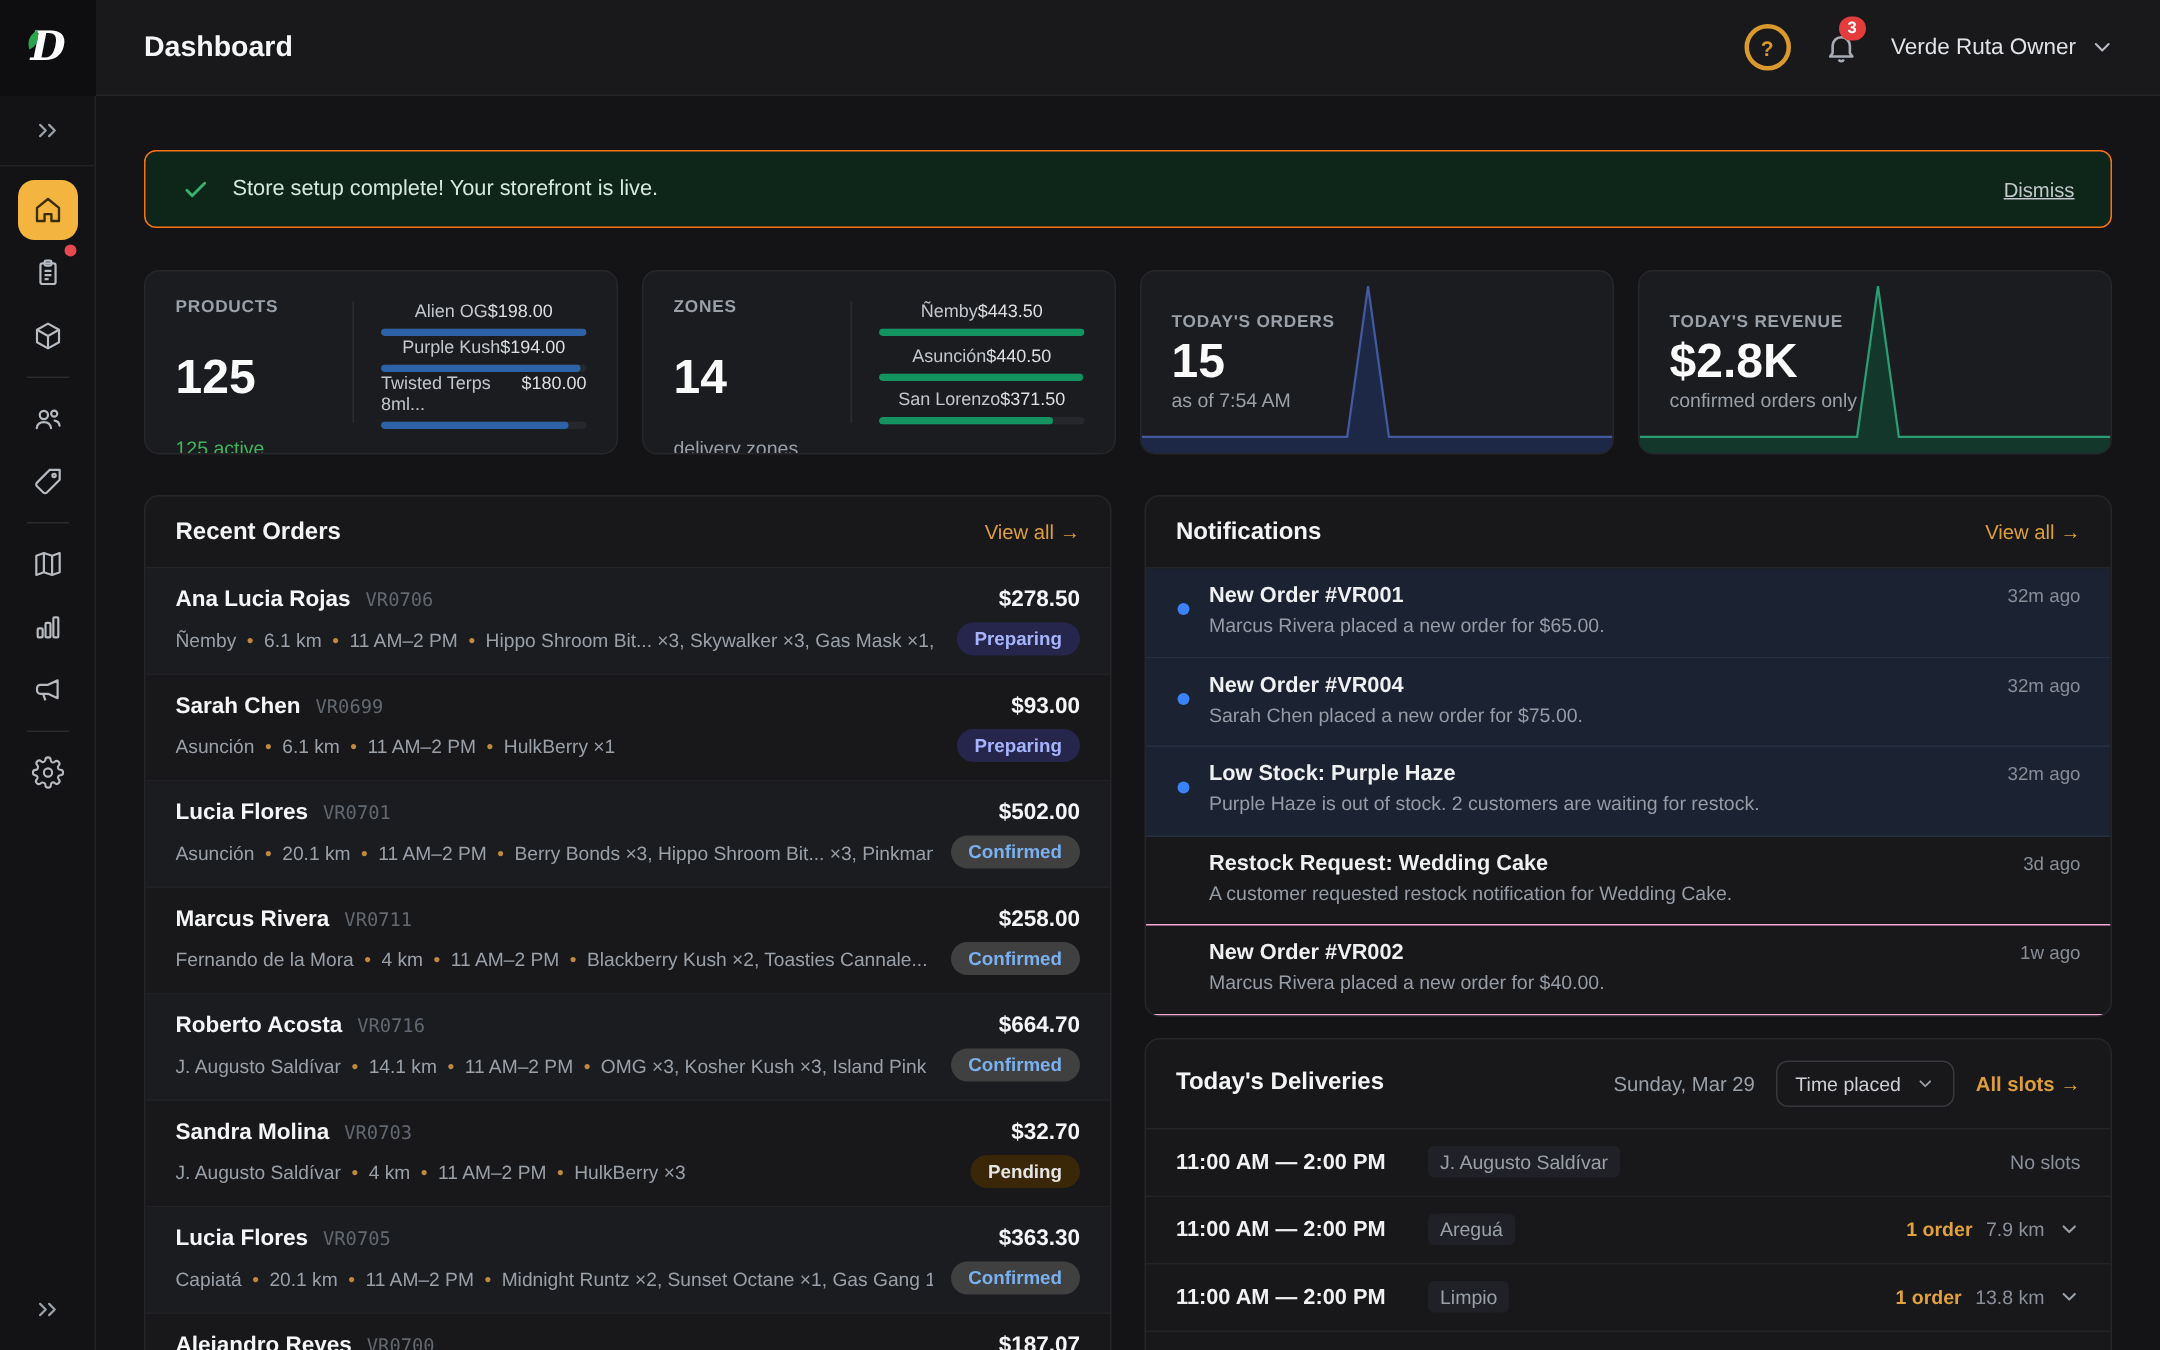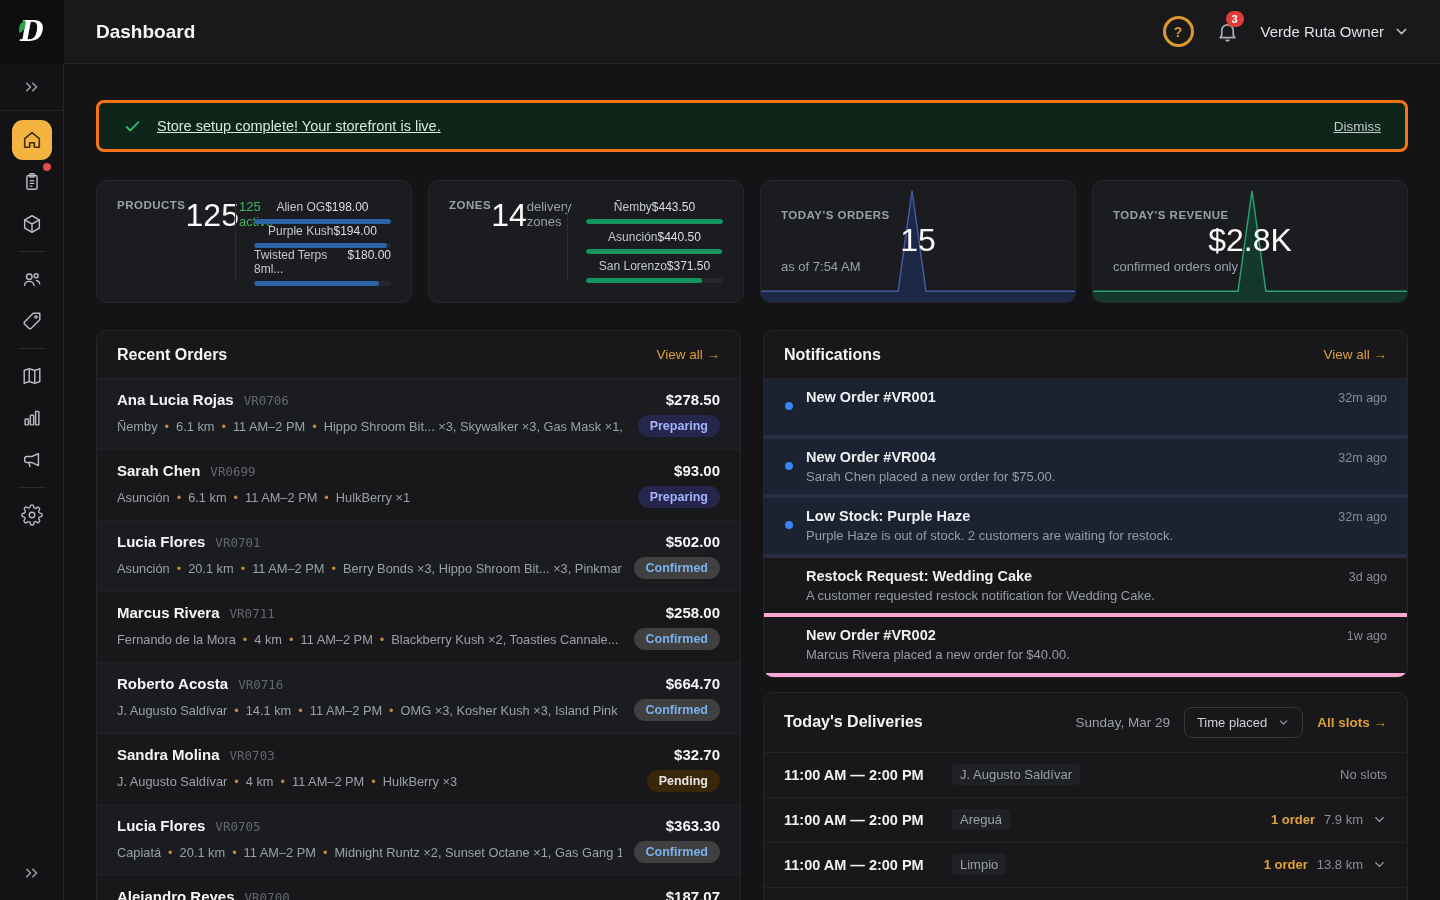--- a/index.html
+++ b/index.html
@@ -31,32 +31,32 @@
   .nav-btn { width:40px; height:40px; border:none; background:none; border-radius:11px; color:#b6bac1;
              display:flex; align-items:center; justify-content:center; cursor:pointer; position:relative; }
   .nav-btn.active { background:#f3b53f; color:#3a2c08; }
   .nav-divider { width:28px; height:1px; background:#2b2b2f; margin:5px 0; }
   .nav-dot { position:absolute; top:1px; right:1px; width:8px; height:8px; border-radius:50%; background:#e5484d; }
   .sidebar-toggle.bottom { position:absolute; bottom:4px; left:0; border-bottom:none; }
 
   
   .main { position:absolute; top:64px; left:64px; width:1376px; padding:36px 32px 0; }
 
-  .banner { height:52px; background:#0e2519; border:3px solid #f97316; border-radius:8px;
-            display:flex; align-items:center; padding:0 24px;text-decoration:underline; }
+  .banner { height:52px; background:#0e2519; border:1px solid #f97316; border-radius:8px;
+            display:flex; align-items:center; padding:0 24px; }
   .banner-text { font-size:14.5px; color:#d6e8dd; margin-left:15px; }
   .banner-dismiss { margin-left:auto; font-size:13.5px; color:#c3c8cd; text-decoration:underline; cursor:pointer; background:none; border:none; }
 
   
   .stats-row { display:grid; grid-template-columns:repeat(4,1fr); gap:16px; margin-top:28px; }
   .card { height:123px; background:#1b1c1f; border:1px solid #27272b; border-radius:10px; position:relative; overflow:hidden; }
   .stat-card { display:flex; padding:18px 20px; }
-  .card-left { width:106px; display:flex; flex-direction:row; justify-content:space-between; }
+  .card-left { width:106px; display:flex; flex-direction:column; justify-content:space-between;gap:24px; }
   .stat-label { font-size:11.5px; letter-spacing:.5px; color:#9aa0a8; font-weight:bold; }
-  .stat-value { font-size:32px; font-weight:normal; color:#fafafa; line-height:1;text-align:center; }
+  .stat-value { font-size:32px; font-weight:bold; color:#fafafa; line-height:1; }
   .stat-sub { font-size:13px; color:#9aa0a8; }
   .stat-sub.green { color:#3fb65e; }
   .card-divider { width:1px; background:#2b2c30; margin:2px 18px 2px 12px; }
   .card-list { flex:1; display:flex; flex-direction:column; justify-content:space-between; padding:1px 0; }
   .mini-row { display:flex; justify-content:center; font-size:12px; color:#c3c7cd; margin-bottom:5px; }
   .mini-price { color:#dcdfe2; }
   .mini-track { height:5px; background:#26272c; border-radius:3px; overflow:hidden; }
   .mini-fill { height:100%; border-radius:3px; }
   .mini-fill.blue { background:#2e62a6; }
   .mini-fill.green { background:#13935f; }
@@ -83,21 +83,21 @@
   .order-details { font-size:12.8px; color:#9aa0a8; flex:1; min-width:0; white-space:nowrap; overflow:hidden; }
   .seg:empty { display:none; }
   .seg + .seg:not(:empty)::before { content:"•"; color:#c08a3e; margin:0 7px; }
   .pill { margin-left:12px; display:inline-block; padding:4px 12px; border-radius:999px; font-size:12.5px; font-weight:bold; flex:none; }
   .pill:empty { display:none; }
   .pill.preparing { background:#26264d; color:#a5b4fc; }
   .pill.confirmed { background:#404040; color:#79b1f0; }
   .pill.pending   { background:#392708; color:#e5e5e5;text-align:center; }
 
   
-  .notif { height:59.5px; padding:10px 20px; border-bottom:4px solid #f9a8d4; position:relative; cursor:pointer; }
+  .notif { height:59.5px; padding:10px 20px; border-bottom:1px solid #f9a8d4; position:relative; cursor:pointer; }
   .notif.unread { background:#1b2232; border-bottom-color:#262e40; }
   .notif .dot { position:absolute; left:21px; top:23px; width:8px; height:8px; border-radius:50%; background:#3b82f6; display:none; }
   .notif.unread .dot { display:block; }
   .notif-main { margin-left:22px; }
   .notif-line { display:flex; align-items:baseline; }
   .notif-title { font-size:14.5px; font-weight:bold; color:#eef0f2; }
   .notif-time { margin-left:auto; font-size:12.5px; color:#878d96; }
   .notif-body { font-size:13px; color:#969ca5; margin-top:4px; }
 
   
@@ -453,20 +453,21 @@
         </div>
         <div>
 
           <div class="notif unread">
             <span class="dot"></span>
             <div class="notif-main">
               <div class="notif-line">
                   <span class="notif-title">New Order #VR001</span>
                   <span class="notif-time">32m ago</span>
                 </div>
+              <div class="notif-body">Marcus Rivera placed a new order for $65.00.</div>
             </div>
           </div>
 
           <div class="notif unread">
             <span class="dot"></span>
             <div class="notif-main">
               <div class="notif-line">
                   <span class="notif-title">New Order #VR004</span>
                   <span class="notif-time">32m ago</span>
                 </div>

